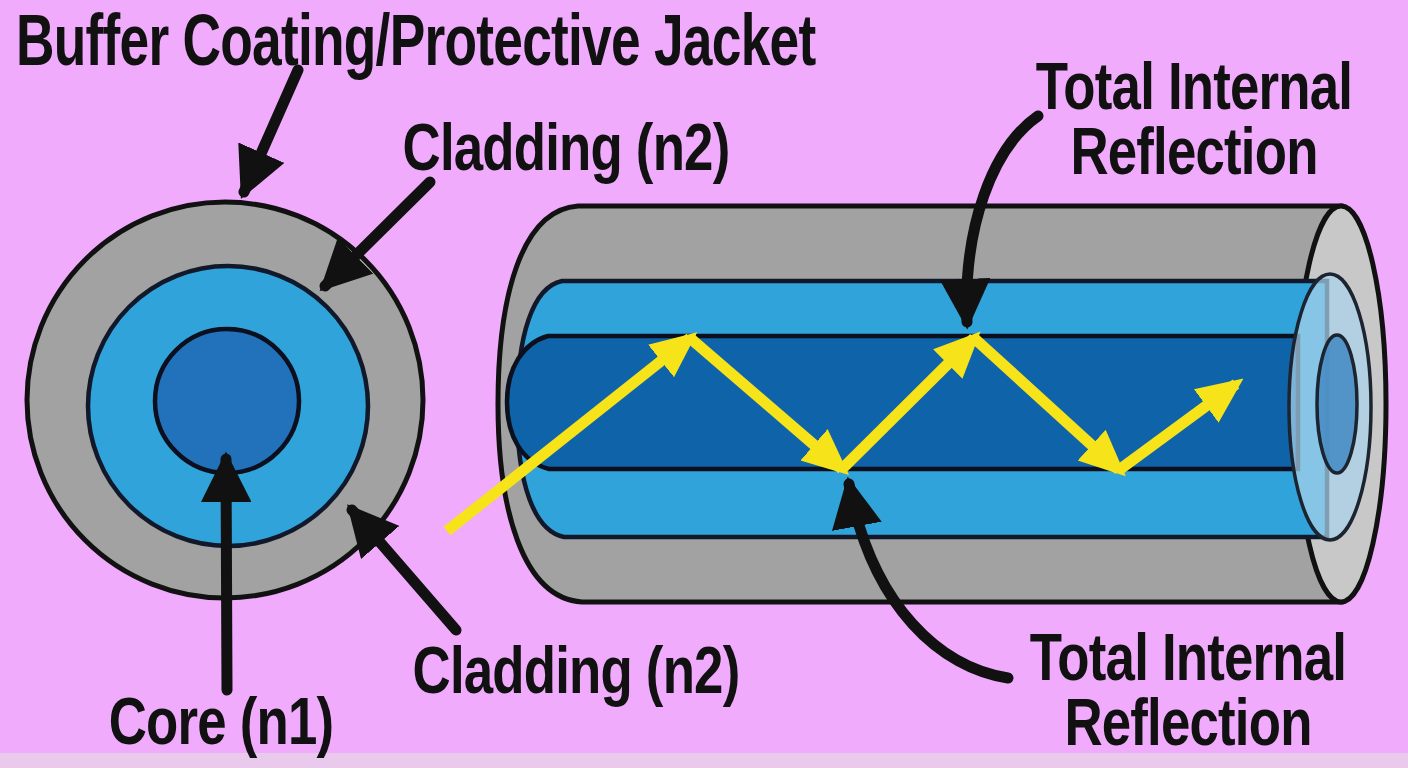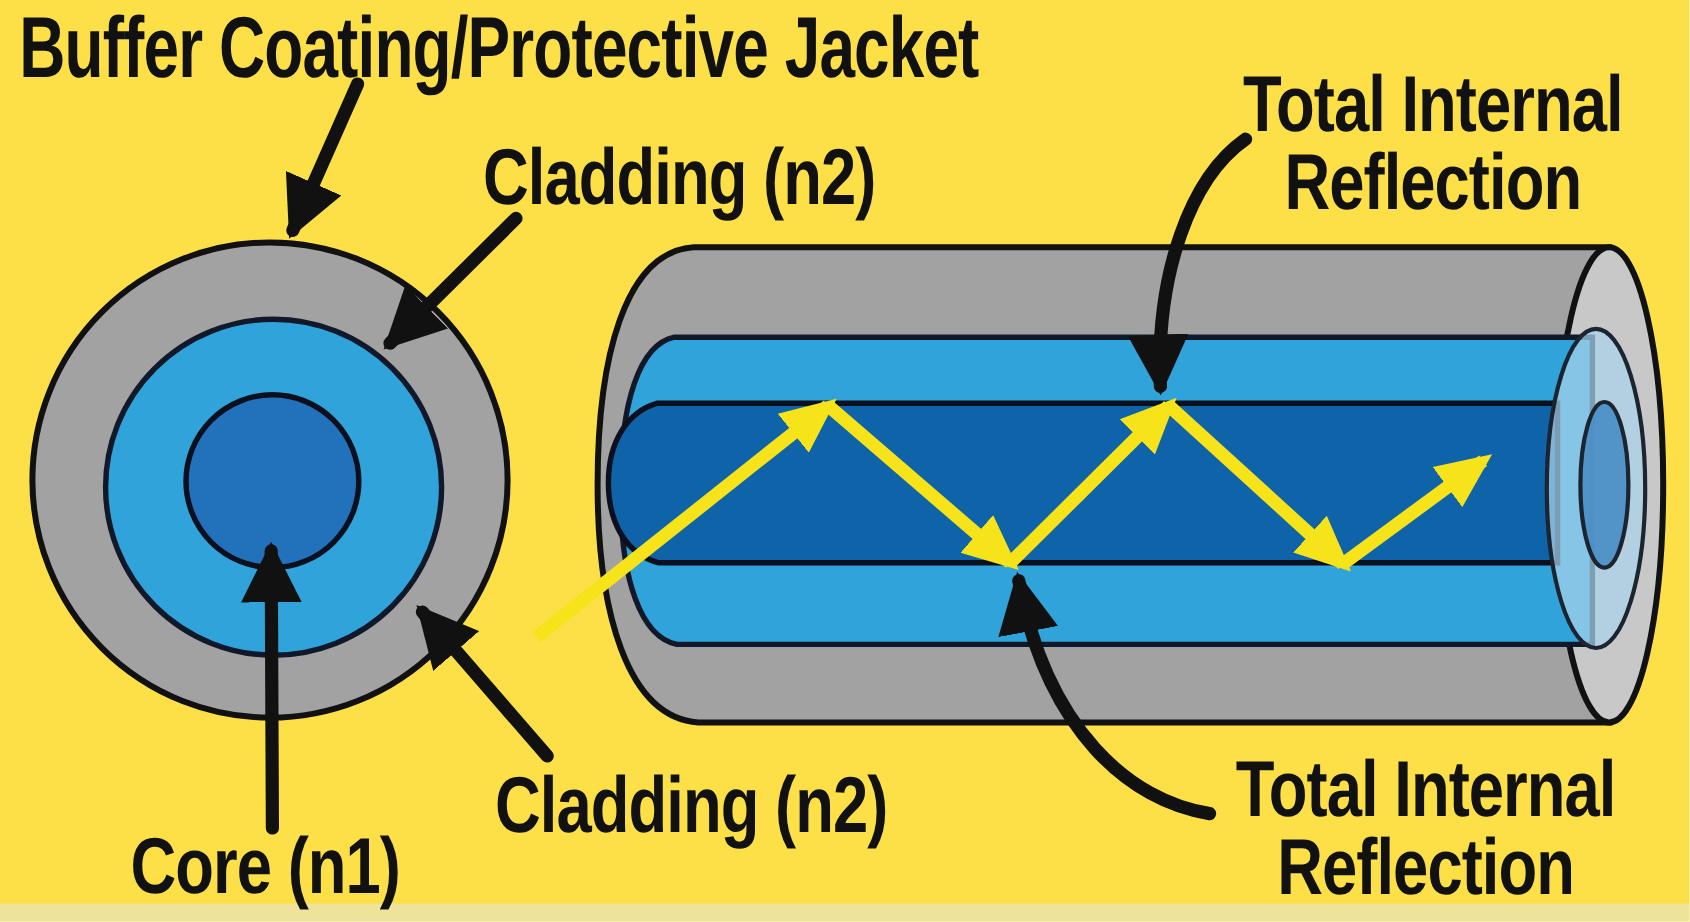--- a/index.html
+++ b/index.html
@@ -1,19 +1,19 @@
 <!DOCTYPE html>
 <html style="--jacket-gray: #a2a2a2; --jacket-gray-light: #c8c8c8; --cladding-blue: #31a3db; --core-blue: #0f63a8; --core-circle-blue: #2272bb; --cap-cladding-blue: #a9d3ea; --cap-core-blue: #4a8ec6; --ray-yellow: #f6e319; --outline-black: #111111; --text-black: #111111;"><head>
 <meta charset="utf-8">
 <style>
   html,body{margin:0;padding:0;background:#ffffff;}
   #stage{
     position:relative;
     width:1408px;height:768px;
-    background:#fde047;
+    background:#f0abfc;
     overflow:hidden;
     font-family:"Liberation Sans",sans-serif;
   }
   #shapes{position:absolute;left:0;top:0;width:1408px;height:768px;}
 
   
   .jacket      {fill:var(--jacket-gray);stroke:var(--outline-black);stroke-width:5;}
   .jacket-cap  {fill:var(--jacket-gray-light);stroke:var(--outline-black);stroke-width:5;}
   .cladding    {fill:var(--cladding-blue);stroke:#10182a;stroke-width:4.5;}
   .core-band   {fill:var(--core-blue);stroke:#0b0f1e;stroke-width:4.5;}

